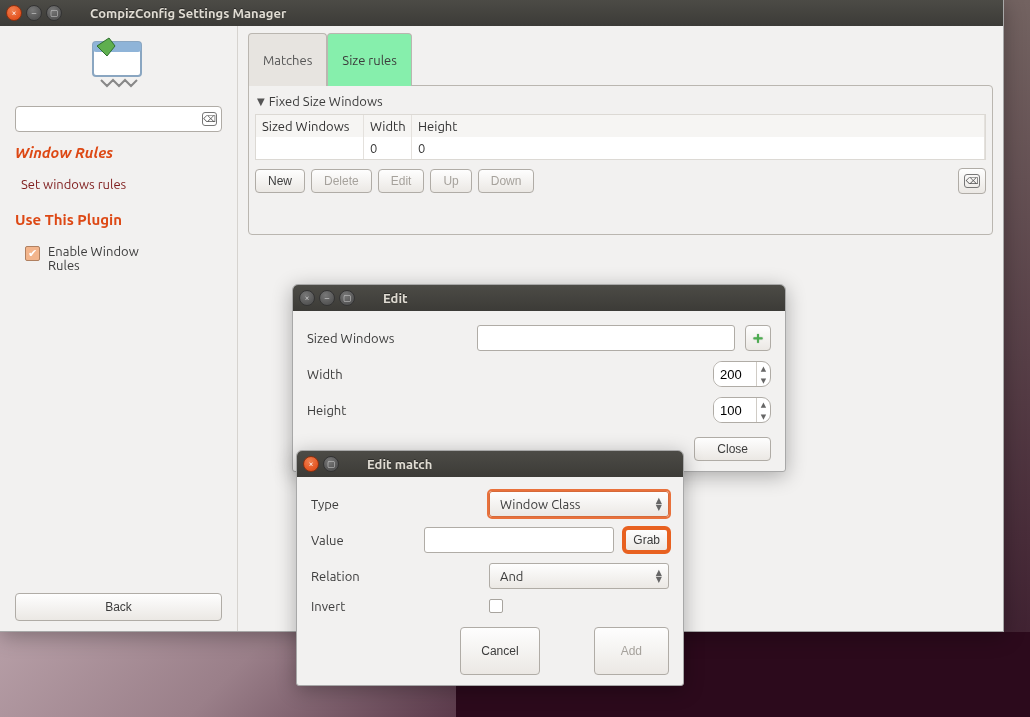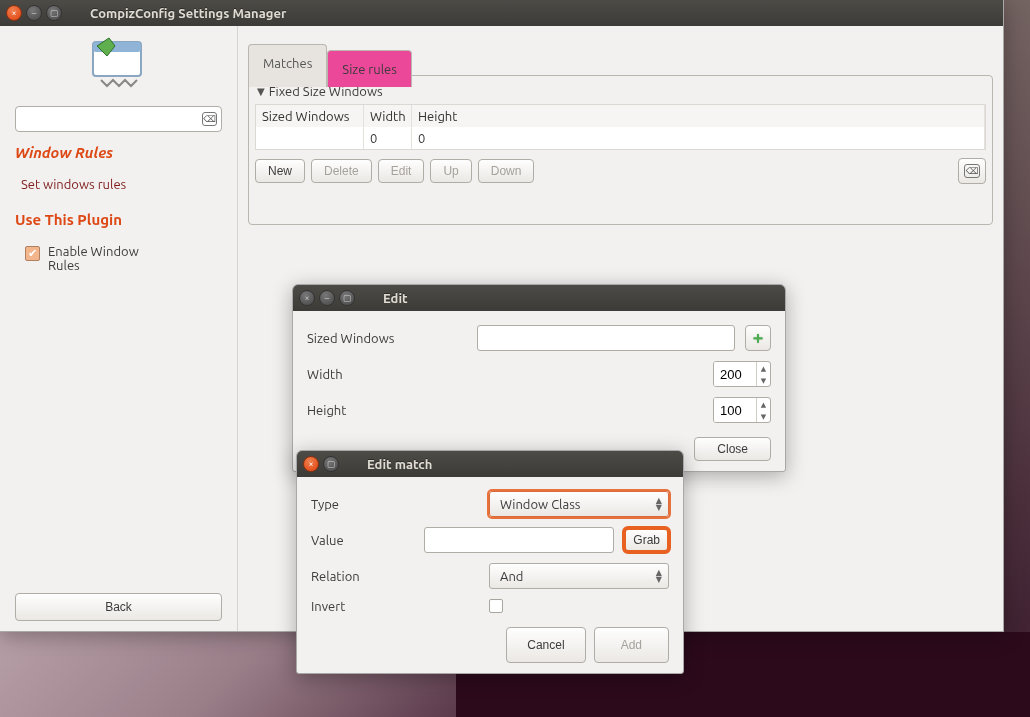--- a/index.html
+++ b/index.html
@@ -151,32 +151,31 @@
     overflow: hidden;
   }
   .tabs {
     display: flex;
     gap: 0;
   }
   .tab {
     border: 1px solid #bab6b0;
     border-bottom: none;
     border-radius: 4px 4px 0 0;
-    padding: 11px 14px;
+    padding: 19px 14px;
     background: #e7e4e0;
     color: #555;
     cursor: pointer;
     position: relative;
-    top: 12px;
+    top: 1px;
   }
   .tab.active {
-    background: #ec4899;
+    background: #86efac;
     color: #3c3c3c;
     z-index: 2;
-    margin-top: 6px;
   }
   .tab-panel {
     border: 1px solid #bab6b0;
     border-radius: 0 4px 4px 4px;
     padding: 6px;
     background: #f2f1f0;
     height: 150px;
   }
   .expander {
     display: flex;
@@ -247,21 +246,21 @@
     border: 1px solid #b0aca6;
     border-radius: 4px;
     background: linear-gradient(to bottom,#fefefe,#ebe8e4);
     display:flex;align-items:center;justify-content:center;
     cursor: pointer;
   }
   .plus-ico { color: #4caf50; font-weight: bold; font-size: 16px; text-shadow: 0 0 1px #2e7d32;}
   .spin {
     display: flex;
     border: 1px solid #b0aca6;
-    border-radius: 3px;
+    border-radius: 9px;
     background: #fff;
     height: 26px;
     overflow: hidden;
   }
   .spin input {
     width: 42px;
     border: none;
     outline: none;
     padding: 0 6px;
     font-size: 13px;
@@ -484,17 +483,17 @@
             <span>▲</span>
             <span>▼</span>
           </span>
       </div>
     </div>
     <div class="form-row">
       <span class="lbl">Invert</span>
       <span class="plain-chk"></span>
     </div>
     <div class="dlg-footer">
-      <button class="btn" style="padding:10px 20px;">Cancel</button>
-      <button class="btn disabled" style="padding:4px 26px;">Add</button>
+      <button class="btn" style="padding:16px 20px;">Cancel</button>
+      <button class="btn disabled" style="padding:4px 26px;margin-left:46px;">Add</button>
     </div>
   </div>
 </div>
 
 </body></html>

